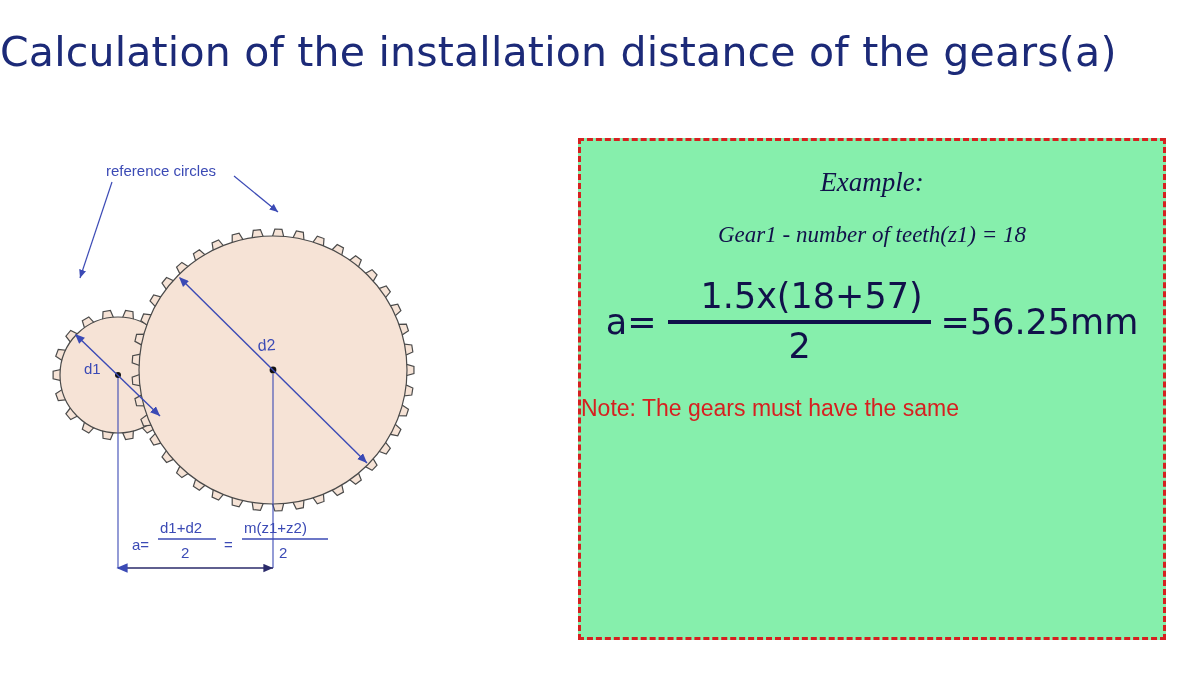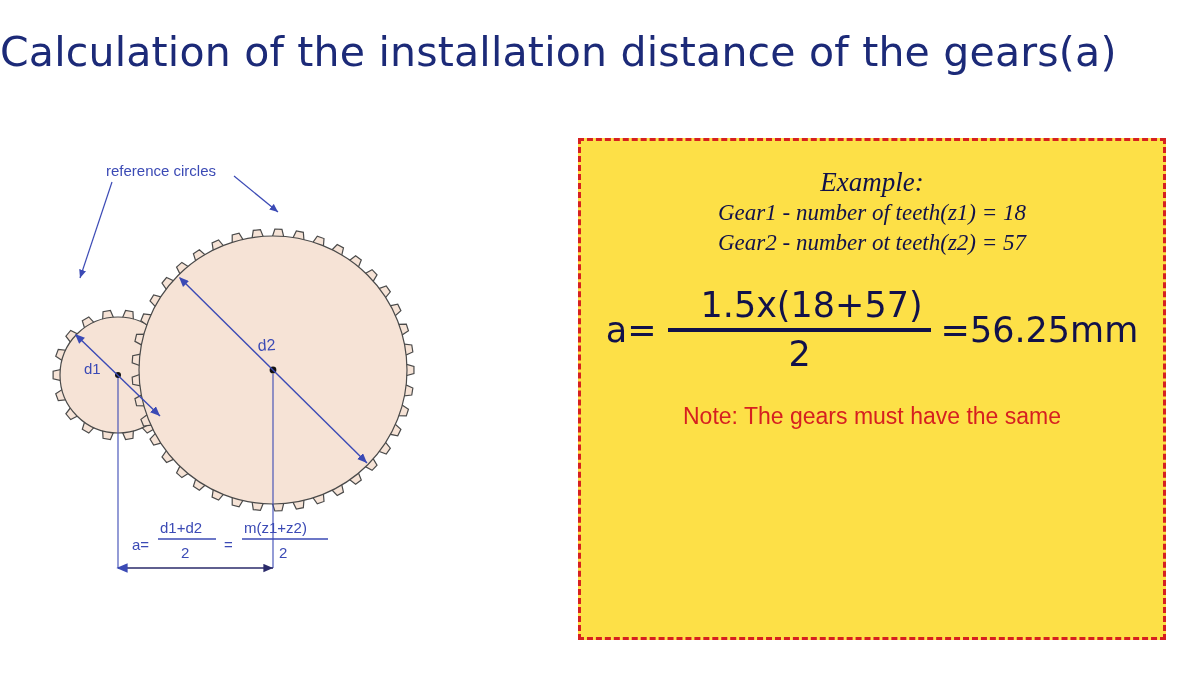--- a/index.html
+++ b/index.html
@@ -48,31 +48,32 @@
   }
   
   .example-box {
     position: absolute;
     left: 578px;
     top: 138px;
     width: 588px;
     height: 502px;
     border: 3px dashed #d62020;
     box-sizing: border-box;
-    background: #fde047;
+    background: #86efac;
   }
   .example-title {
     text-align: center;
     margin-top: 26px;
     font-size: 27px;
     font-style: italic;
     color: #11114a;
     font-family: "Liberation Serif", serif;
   }
   .given {
+    margin-top: 22px;
     text-align: center;
     font-size: 23px;
     font-style: italic;
     color: #11114a;
     font-family: "Liberation Serif", serif;
     line-height: 1.32;
   }
   .given div {
     white-space: nowrap;
   }
@@ -109,21 +110,21 @@
   .frac .den {
     font-size: 35px;
     line-height: 1.2;
   }
   .formula .eq-right {
     font-size: 35px;
     padding-left: 4px;
   }
   .note {
     margin-top: 26px;
-    text-align: center;
+    text-align: left;
     color: #d62020;
     font-size: 23px;
     line-height: 1.35;
     font-family: "Liberation Sans", sans-serif;
   }
   .note div {
     white-space: nowrap;
   }
 </style>
 </head>
@@ -248,21 +249,20 @@
         <text class="lbl" x="259" y="428" font-size="15">2</text>
       </g>
     </svg>
   </div>
 
   <div class="example-box">
     <div class="example-title">Example:</div>
 
     <div class="given">
       <div>Gear1 - number of teeth(z1) = 18</div>
-      <div>Gear2 - number ot teeth(z2) = 57</div>
     </div>
 
     <div class="formula">
       <span class="eq-left">a=</span>
       <span class="frac">
         <span class="num">1.5x(18+57)</span>
         <span class="bar"></span>
         <span class="den">2</span>
       </span>
       <span class="eq-right">=56.25mm</span>

